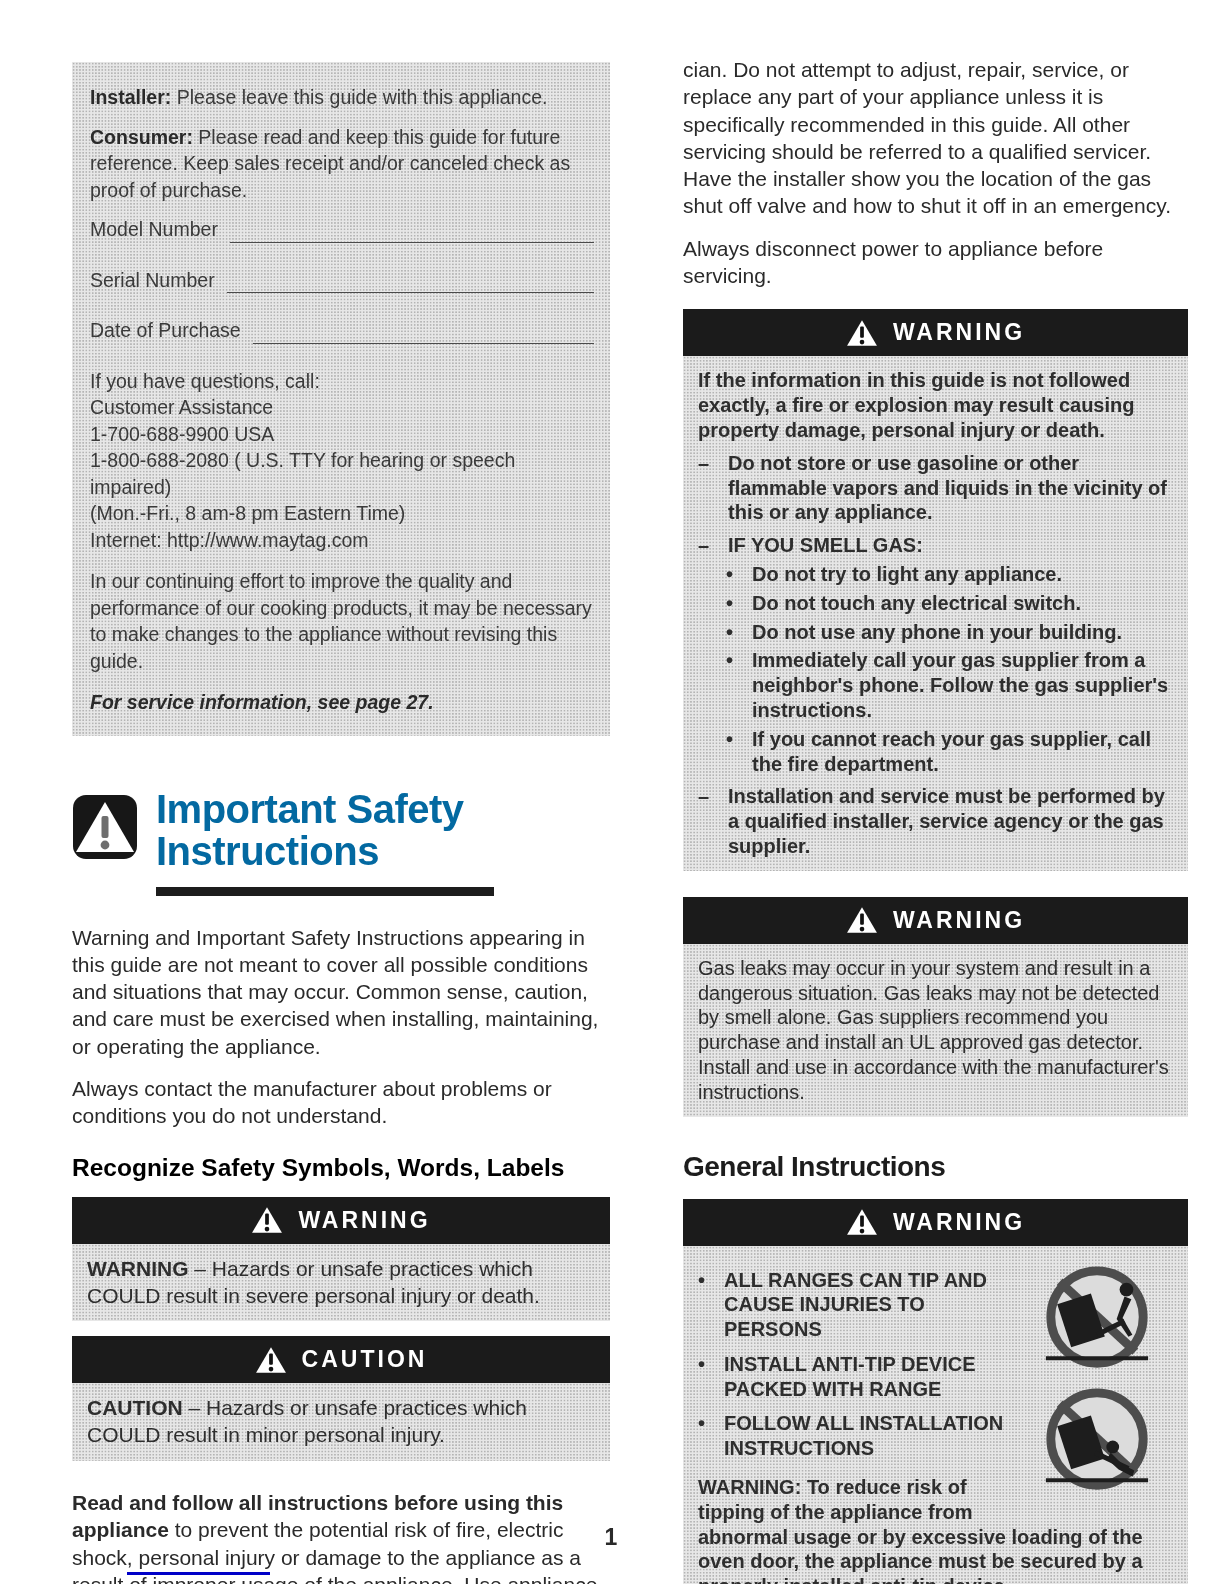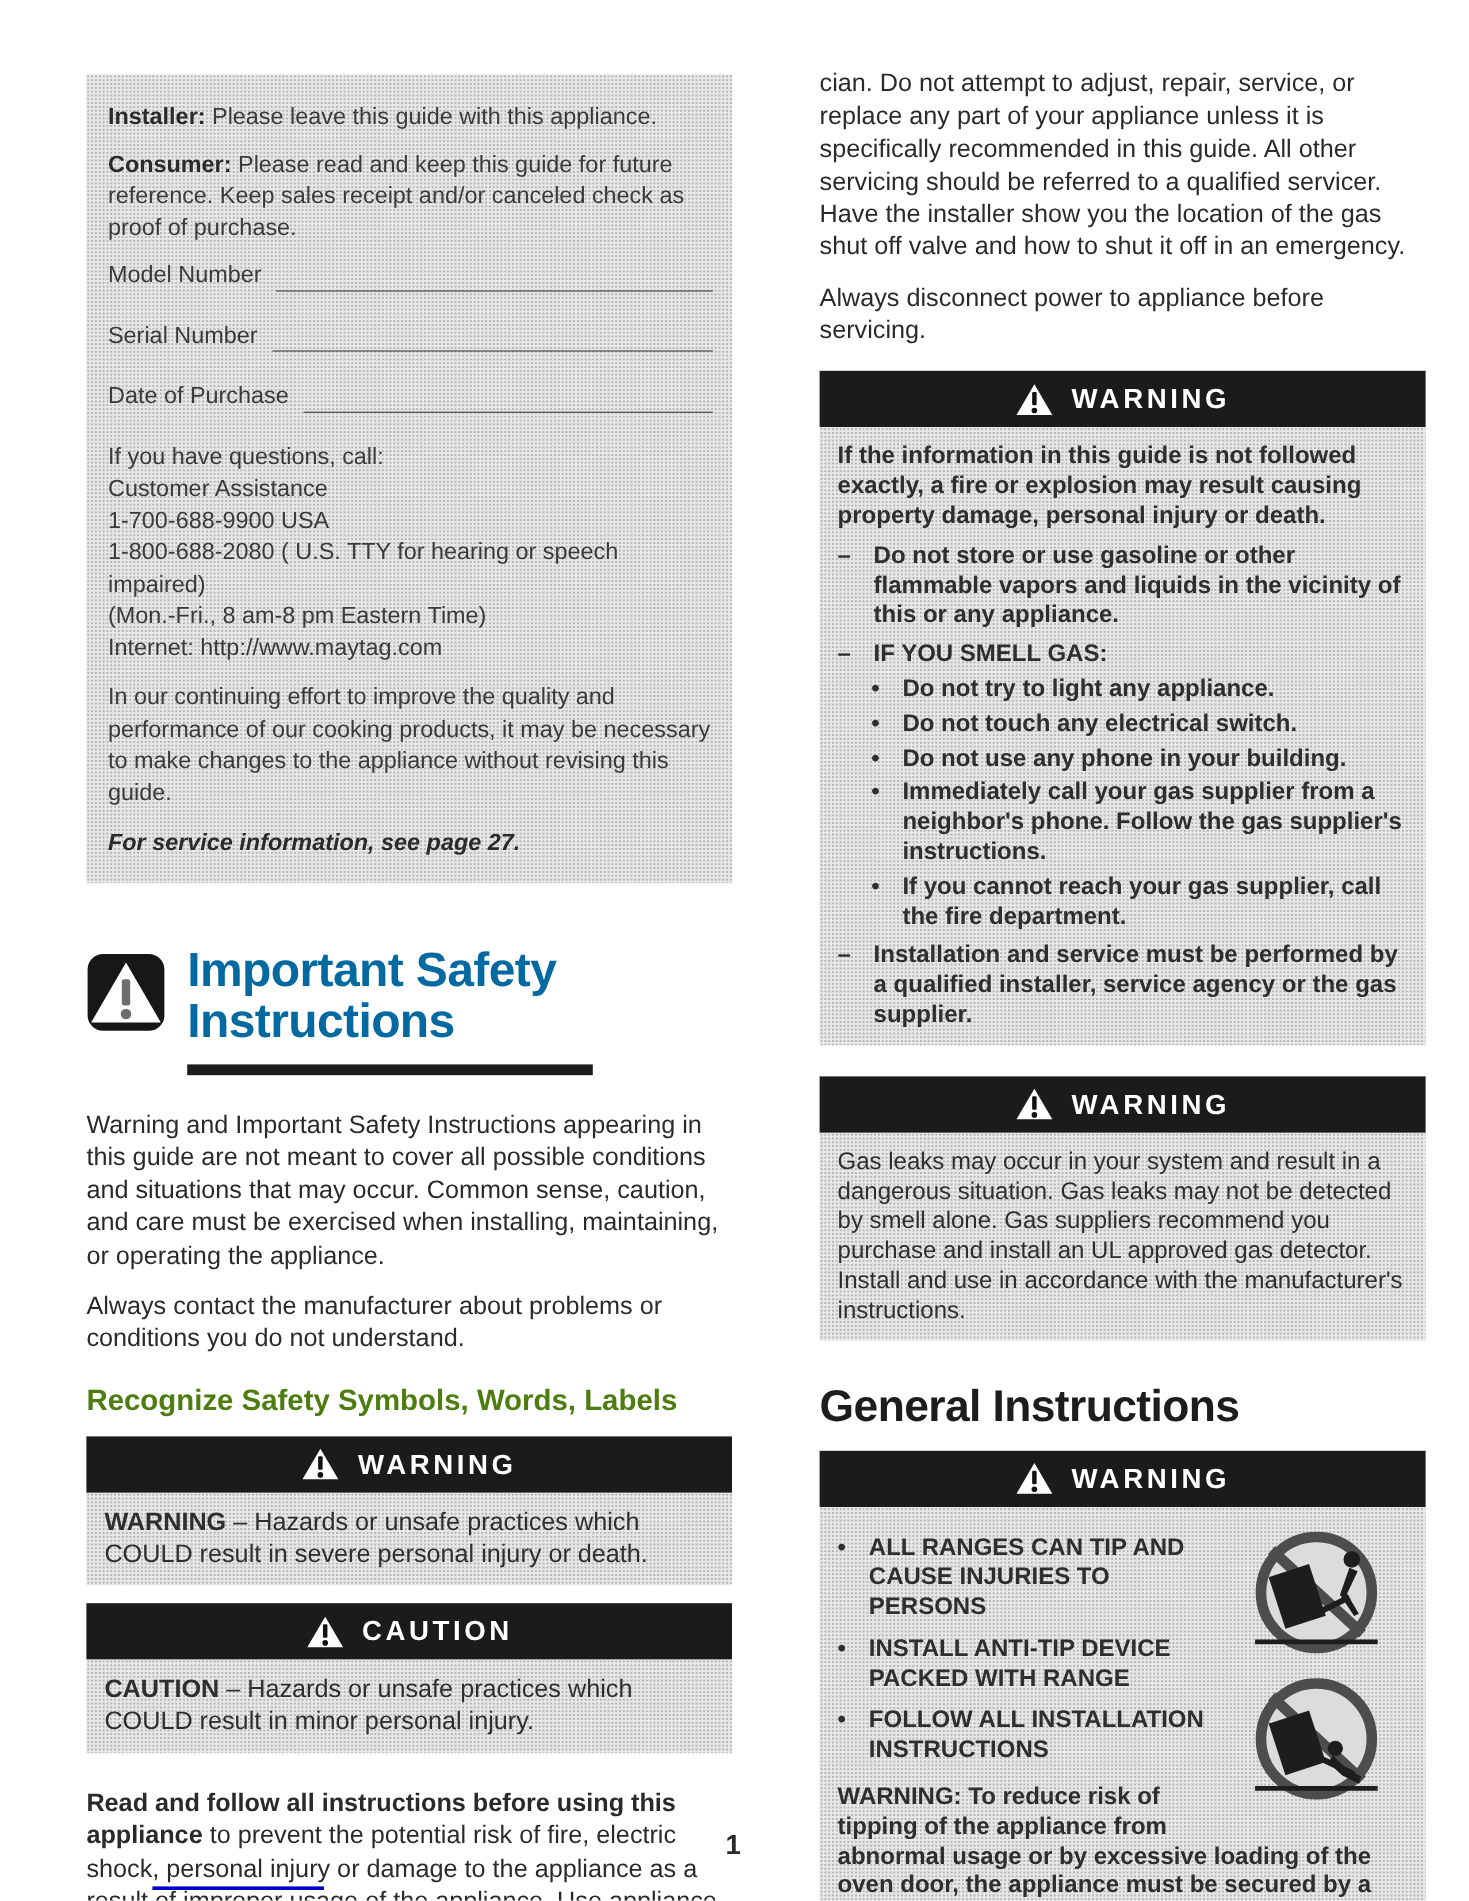--- a/index.html
+++ b/index.html
@@ -30,39 +30,39 @@
 
   
   .title-row { display:flex; margin-top:52px; }
   .title-icon { width:66px; height:66px; flex:0 0 66px; margin-top:6px; }
   .page-title { margin-left:18px; font-size:40px; line-height:1.06; font-weight:bold; color:#0369a1; letter-spacing:-0.5px; width:360px; }
   .title-underline { height:9px; background:#1d1d1d; width:338px; margin:14px 0 0 84px; }
 
   
   .para { font-size:21px; line-height:1.3; margin:28px 0 0 0; }
   .para.tight { margin-top:15px; }
-  .section-heading { font-size:24.5px; font-weight:bold; color:#4d7c0f; margin:24px 0 4px 0; }
+  .section-heading { font-size:24.5px; font-weight:bold; color:#000000; margin:24px 0 4px 0; }
 
   
   .warnbox { margin-top:15px; }
   .warnbox-header {
     background:#1b1b1b; color:#ffffff; height:47px;
     display:flex; align-items:center; justify-content:center; gap:15px;
     font-size:23px; font-weight:bold; letter-spacing:3px;
   }
   .warnbox-body { padding:12px 15px 12px 15px; font-size:21px; line-height:1.28; color:#2e2e2e; }
   .warnbox-body.small { font-size:20px; line-height:1.24; }
   .warnbox-body .bb { font-weight:bold; }
   .dash-item { display:flex; margin-top:8px; font-weight:bold; }
   .dash-marker { flex:0 0 30px; }
   .dash-content { flex:1; }
   .bullet-list { margin:4px 0 0 28px; }
   .bullet-item { display:flex; margin-top:4px; font-weight:bold; }
   .bullet-marker { flex:0 0 26px; }
-  .general-heading { font-size:37px; font-weight:bold; color:#1d1d1d; margin:34px 0 0 0; letter-spacing:-0.5px; }
+  .general-heading { font-size:28px; font-weight:bold; color:#1d1d1d; margin:34px 0 0 0; letter-spacing:-0.5px; }
 
   
   .tip-icons { float:right; width:152px; margin:2px 0 4px 10px; }
   .tip-icon { display:block; margin:4px auto 10px auto; }
   .caps-bullets .dash-item { margin-top:10px; }
   .tip-note { margin-top:14px; font-weight:bold; clear:none; }
 
   
   .page-number { position:absolute; left:596px; top:1524px; width:30px; text-align:center; font-size:23px; font-weight:bold; color:#2a2a2a; }
   .blue-mark { position:absolute; left:127px; top:1572px; width:143px; height:3px; background:#0000c8; }

